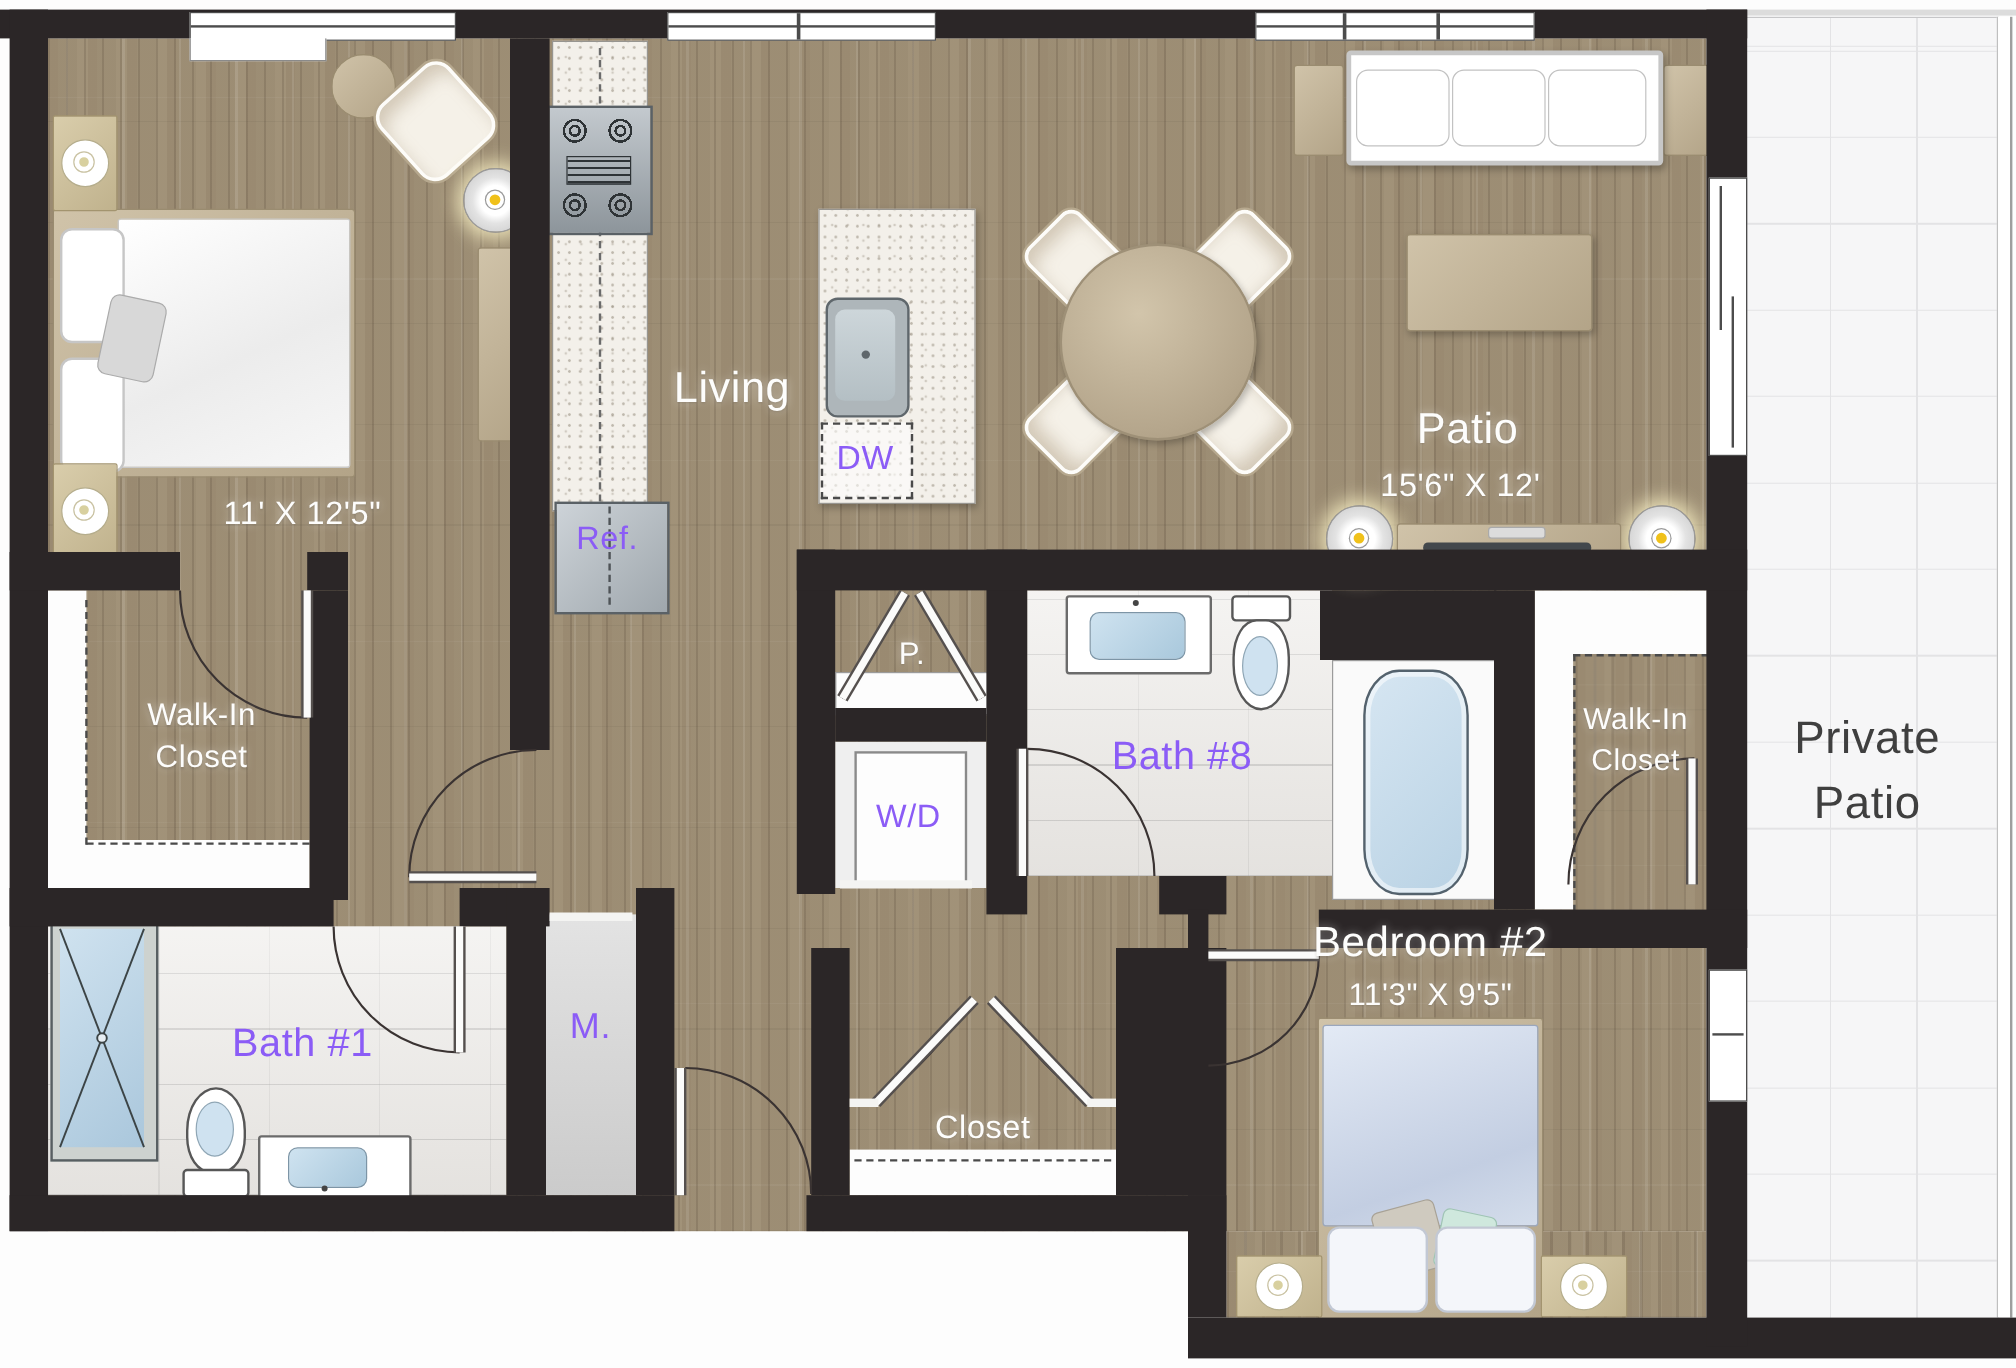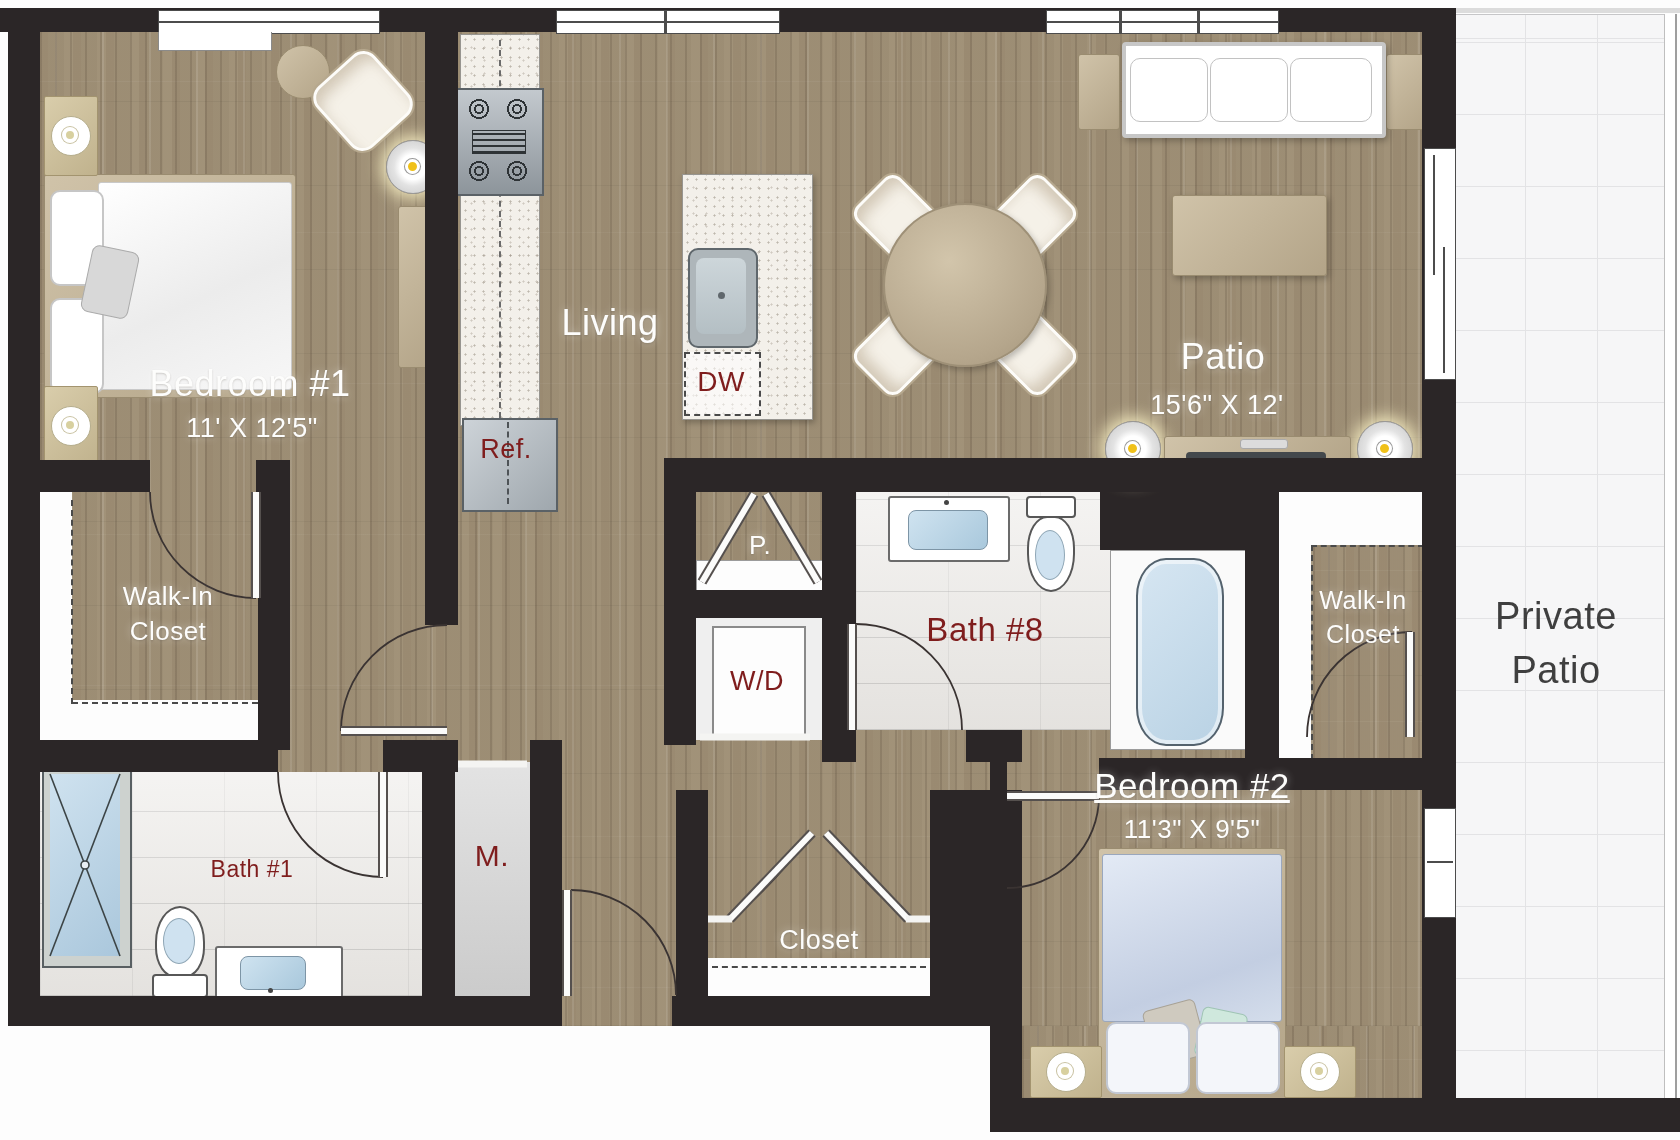--- a/index.html
+++ b/index.html
@@ -27,21 +27,21 @@
   .speckle{position:absolute;background-color:#f3f0ea;
     background-image:radial-gradient(rgba(138,128,112,.5) .8px, transparent 1.4px),
                      radial-gradient(rgba(138,128,112,.33) .8px, transparent 1.4px);
     background-size:9px 9px,13px 13px;background-position:0 0,4px 6px;border:1px solid #979590;}
   .white{position:absolute;background:#fdfdfd;}
   .tan{position:absolute;background:linear-gradient(135deg,#d0c3a9,#b3a488);border:1px solid #9a8c70;border-radius:3px;}
   .win{position:absolute;background:#fff;border:1px solid #4c4c4c;}
   .winline{position:absolute;background:#4c4c4c;}
   .lbl{position:absolute;transform:translate(-50%,-50%);color:#fdfdfc;white-space:nowrap;
        text-shadow:0 0 8px rgba(255,255,255,.45),0 1px 2px rgba(60,50,40,.25);letter-spacing:.5px;}
-  .lbld{position:absolute;transform:translate(-50%,-50%);color:#7f1d1d;white-space:nowrap;letter-spacing:.5px;}
+  .lbld{position:absolute;transform:translate(-50%,-50%);color:#8b5cf6;white-space:nowrap;letter-spacing:.5px;}
   .burner{position:absolute;border-radius:50%;
     background:radial-gradient(circle,transparent 0 3px,#2e3336 3px 5px,transparent 5px 8px,#2e3336 8px 10px,transparent 10px);}
   .lampbig{position:absolute;border-radius:50%;background:radial-gradient(circle,#ffffff 0 34%,#e3e3e3 52%,#c3c3c3 100%);
     border:1px solid #9a9a9a;box-shadow:0 0 16px 5px rgba(250,242,198,.85);}
   .lampdot{position:absolute;border-radius:50%;background:#f0c11a;border:3px solid #fff;box-shadow:0 0 0 1px #9a9a9a;}
   .nstand{position:absolute;background:linear-gradient(135deg,#d9cdab,#c0b28d);border:1px solid #a3946f;border-radius:2px;}
   .nlamp{position:absolute;border-radius:50%;background:#fff;border:1px solid #b5ad8c;}
   .nlampin{position:absolute;border-radius:50%;background:#d8d09f;border:4px solid #fff;box-shadow:0 0 0 1px #c9c2a2;}
   .chair{position:absolute;background:#f5f1e8;border:2px solid #b6a88e;border-radius:14px;
     box-shadow:inset 0 0 0 3px #fdfcf9, inset 0 12px 14px rgba(160,140,110,.4);}
@@ -272,32 +272,31 @@
     </g>
 
     <g stroke="#f4f4f2" stroke-width="7">
       <line x1="708" y1="919" x2="732" y2="919"></line>
       <line x1="906" y1="919" x2="930" y2="919"></line>
       <line x1="458" y1="764" x2="527" y2="764"></line>
       <line x1="700" y1="737" x2="810" y2="737"></line>
     </g>
   </svg>
 
-  <div class="lbl" style="left:250px;top:384px;font-size:36px;">Bedroom #1</div>
   <div class="lbl" style="left:252px;top:428px;font-size:27px;">11' X 12'5"</div>
 
   <div class="lbl" style="left:610px;top:323px;font-size:36px;">Living</div>
 
   <div class="lbl" style="left:1223px;top:357px;font-size:36px;">Patio</div>
   <div class="lbl" style="left:1217px;top:405px;font-size:27px;">15'6" X 12'</div>
 
-  <div class="lbld" style="left:252px;top:869px;font-size:23px;">Bath #1</div>
+  <div class="lbld" style="left:252px;top:869px;font-size:33px;">Bath #1</div>
   <div class="lbld" style="left:985px;top:630px;font-size:33px;">Bath #8</div>
 
-  <div class="lbl" style="left:1192px;top:786px;font-size:35px;text-decoration:underline;">Bedroom #2</div>
+  <div class="lbl" style="left:1192px;top:786px;font-size:35px;">Bedroom #2</div>
   <div class="lbl" style="left:1192px;top:829px;font-size:26px;">11'3" X 9'5"</div>
 
   <div class="lbl" style="left:168px;top:596px;font-size:26px;">Walk-In</div>
   <div class="lbl" style="left:168px;top:631px;font-size:26px;">Closet</div>
 
   <div class="lbl" style="left:1363px;top:600px;font-size:25px;">Walk-In</div>
   <div class="lbl" style="left:1363px;top:634px;font-size:25px;">Closet</div>
 
   <div class="lbl" style="left:819px;top:940px;font-size:27px;">Closet</div>
 

